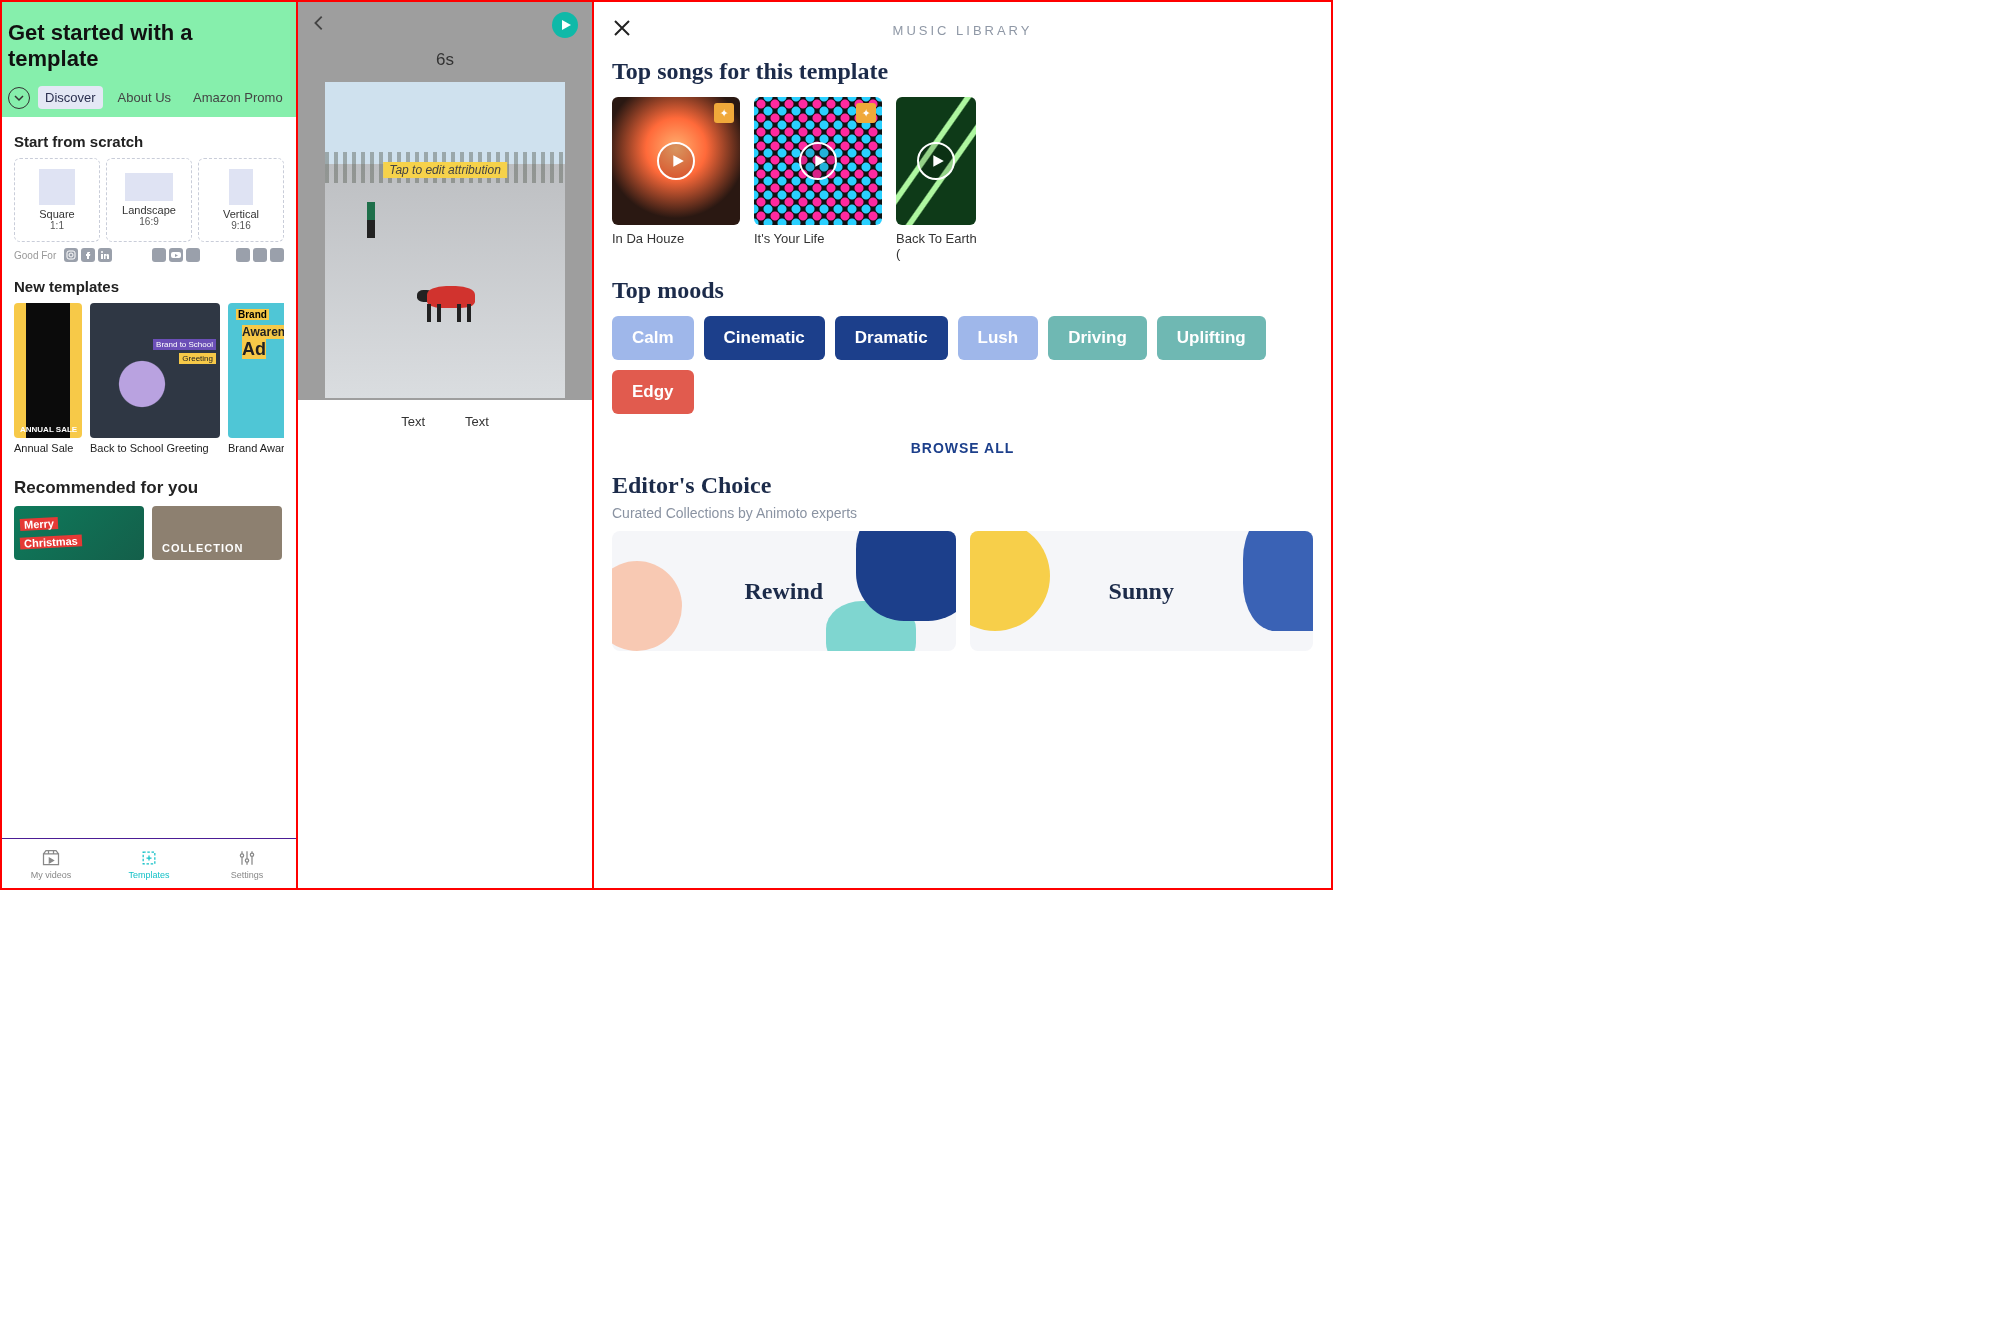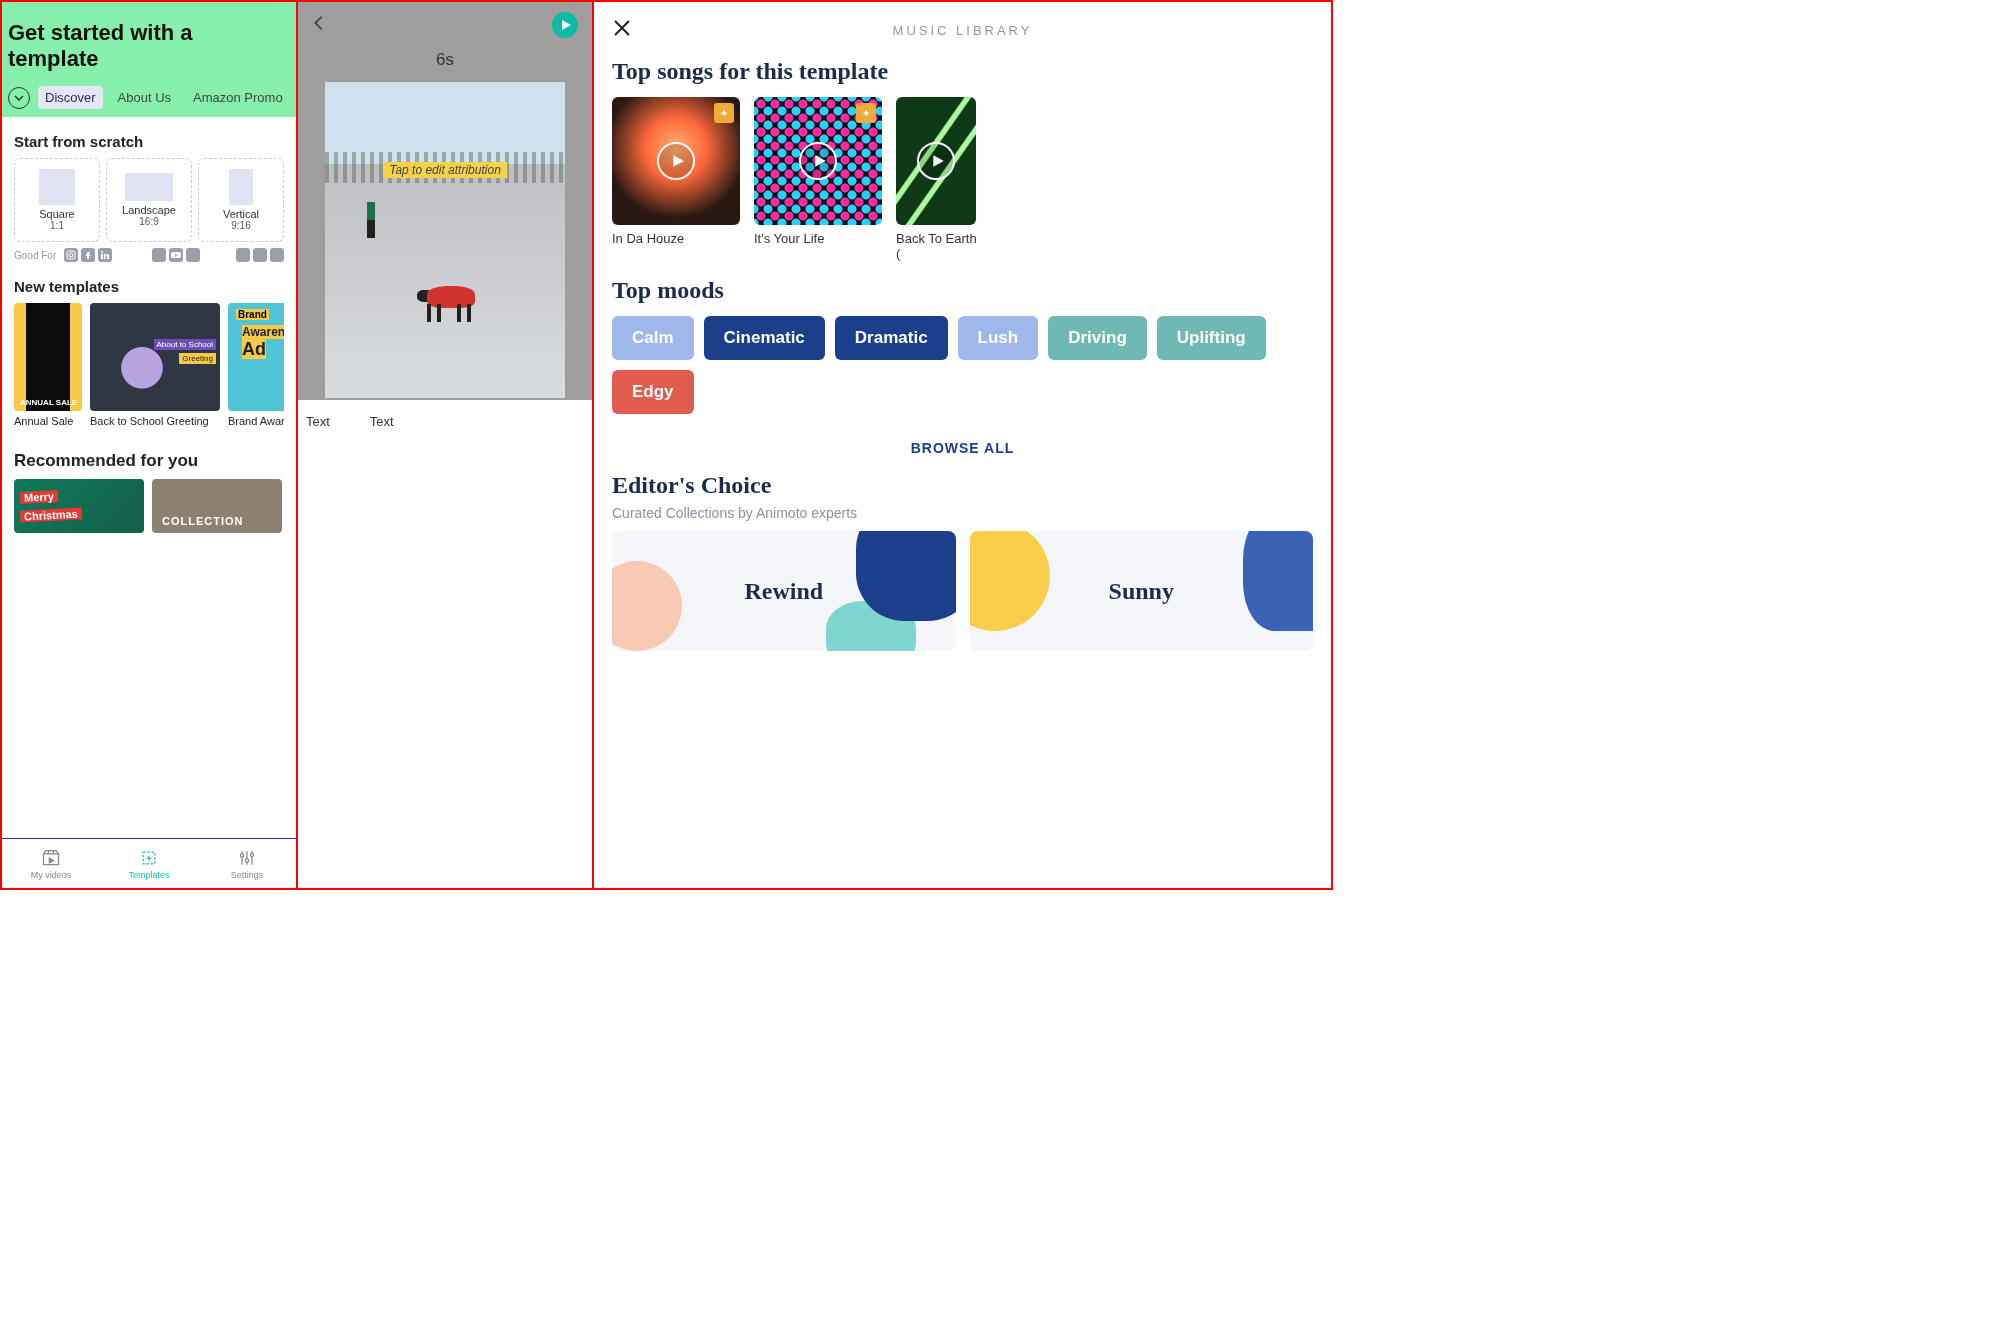--- a/index.html
+++ b/index.html
@@ -31,21 +31,21 @@
 .scratch-ratio { font-size: 10px; color: #555; }
 .goodfor-row { display: flex; align-items: center; margin-top: 6px; }
 .goodfor-label { font-size: 10px; color: #999; width: 52px; }
 .goodfor-icons { display: flex; gap: 3px; flex: 1; }
 .goodfor-icons.c2 { margin-left: 40px; }
 .goodfor-icons.c3 { margin-left: 36px; }
 .soc-icon { width: 14px; height: 14px; border-radius: 3px; background: #9aa0ab; display: inline-flex; align-items: center; justify-content: center; }
 .soc-icon svg { width: 10px; height: 10px; fill: #fff; }
 .tpl-row { display: flex; gap: 8px; overflow: hidden; margin-top: 6px; }
 .tpl-card { flex-shrink: 0; width: 130px; }
-.tpl-thumb { width: 100%; height: 108px; border-radius: 4px; background: #333; position: relative; overflow: hidden; }
+.tpl-thumb { width: 100%; height: 135px; border-radius: 4px; background: #333; position: relative; overflow: hidden; }
 .tpl-name { font-size: 11px; color: #222; margin-top: 4px; white-space: nowrap; overflow: hidden; text-overflow: ellipsis; }
 .rec-row { display: flex; gap: 8px; overflow: hidden; margin-top: 6px; }
 .rec-thumb { width: 130px; height: 54px; border-radius: 4px; flex-shrink: 0; }
 .bottom-nav { position: absolute; bottom: 0; left: 0; right: 0; height: 50px; background: #fff; border-top: 1px solid #4c1d95; display: flex; }
 .nav-item { flex: 1; display: flex; flex-direction: column; align-items: center; justify-content: center; gap: 2px; color: #888; }
 .nav-item.active { color: #14c1c7; }
 .nav-item svg { width: 20px; height: 20px; }
 .nav-label { font-size: 9px; }
 
 
@@ -76,21 +76,21 @@
 .p2-trees { position: absolute; top: 22%; left: 0; right: 0; height: 10%; background: repeating-linear-gradient(90deg, #5a6157 0 4px, transparent 4px 9px); opacity: .45; }
 .p2-attr { position: absolute; top: 80px; left: 50%; transform: translateX(-50%); background: #f6d24a; color: #444; font-style: italic; font-size: 12px; padding: 1px 6px; white-space: nowrap; }
 .p2-dog { position: absolute; bottom: 70px; left: 50%; transform: translateX(-40%); width: 80px; height: 48px; }
 .p2-dog .body { position: absolute; width: 48px; height: 22px; background: #d1332e; border-radius: 40% 40% 30% 30%; top: 6px; left: 14px; }
 .p2-dog .head { position: absolute; width: 16px; height: 12px; background: #222; border-radius: 40%; top: 10px; left: 4px; }
 .p2-dog .leg { position: absolute; width: 4px; height: 18px; background: #222; top: 24px; }
 .p2-skier { position: absolute; top: 120px; left: 38px; width: 16px; height: 44px; }
 .p2-skier .torso { width: 8px; height: 18px; background: #1e6f4a; margin-left: 4px; }
 .p2-skier .legs { width: 8px; height: 18px; background: #222; margin-left: 4px; }
 .p2-bottom { background: #fff; padding: 10px 0 0 0; }
-.p2-text-row { display: flex; justify-content: flex-start; padding: 4px 8px 19px 8px; font-size: 13px; color: #333; gap: 40px; }
+.p2-text-row { display: flex; justify-content: center; padding: 4px 8px 19px 8px; font-size: 13px; color: #333; gap: 40px; }
 .p2-strip { display: flex; gap: 8px; padding: 0 6px 10px 6px; overflow: hidden; }
 .p2-clip { width: 58px; height: 100px; background: #5b6f7a; display: flex; align-items: center; justify-content: center; flex-shrink: 0; }
 .p2-clip span { background: #f6d24a; font-style: italic; font-size: 8.5px; padding: 0 2px; color: #333; white-space: nowrap; }
 .p2-clip.sub span { font-size: 7.5px; }
 .p2-clip.attr span { font-size: 6px; }
 
 
 .panel3 { padding: 16px 0 0 0; overflow: hidden; }
 .p3-head { display: flex; align-items: center; padding: 0 18px 10px 18px; }
 .p3-close svg { width: 20px; height: 20px; stroke: #222; }
@@ -202,21 +202,21 @@
       </div>
 
       <div class="p1-sec-title" style="margin-top:16px">New templates</div>
       <div class="tpl-row">
         <div class="tpl-card" style="width:68px">
           <div class="tpl-thumb th-annual"></div>
           <div class="tpl-name">Annual Sale</div>
         </div>
         <div class="tpl-card">
           <div class="tpl-thumb th-school">
-            <div class="tag">About to School</div>
+            <div class="tag">Brand to School</div>
             <div class="tag2">Greeting</div>
           </div>
           <div class="tpl-name">Back to School Greeting</div>
         </div>
         <div class="tpl-card" style="width:84px">
           <div class="tpl-thumb th-brand">
             <div class="t1">Brand</div>
             <div class="t2"><span>Awareness</span><br><span style="font-size:18px">Ad</span></div>
           </div>
           <div class="tpl-name">Brand Awareness</div>

